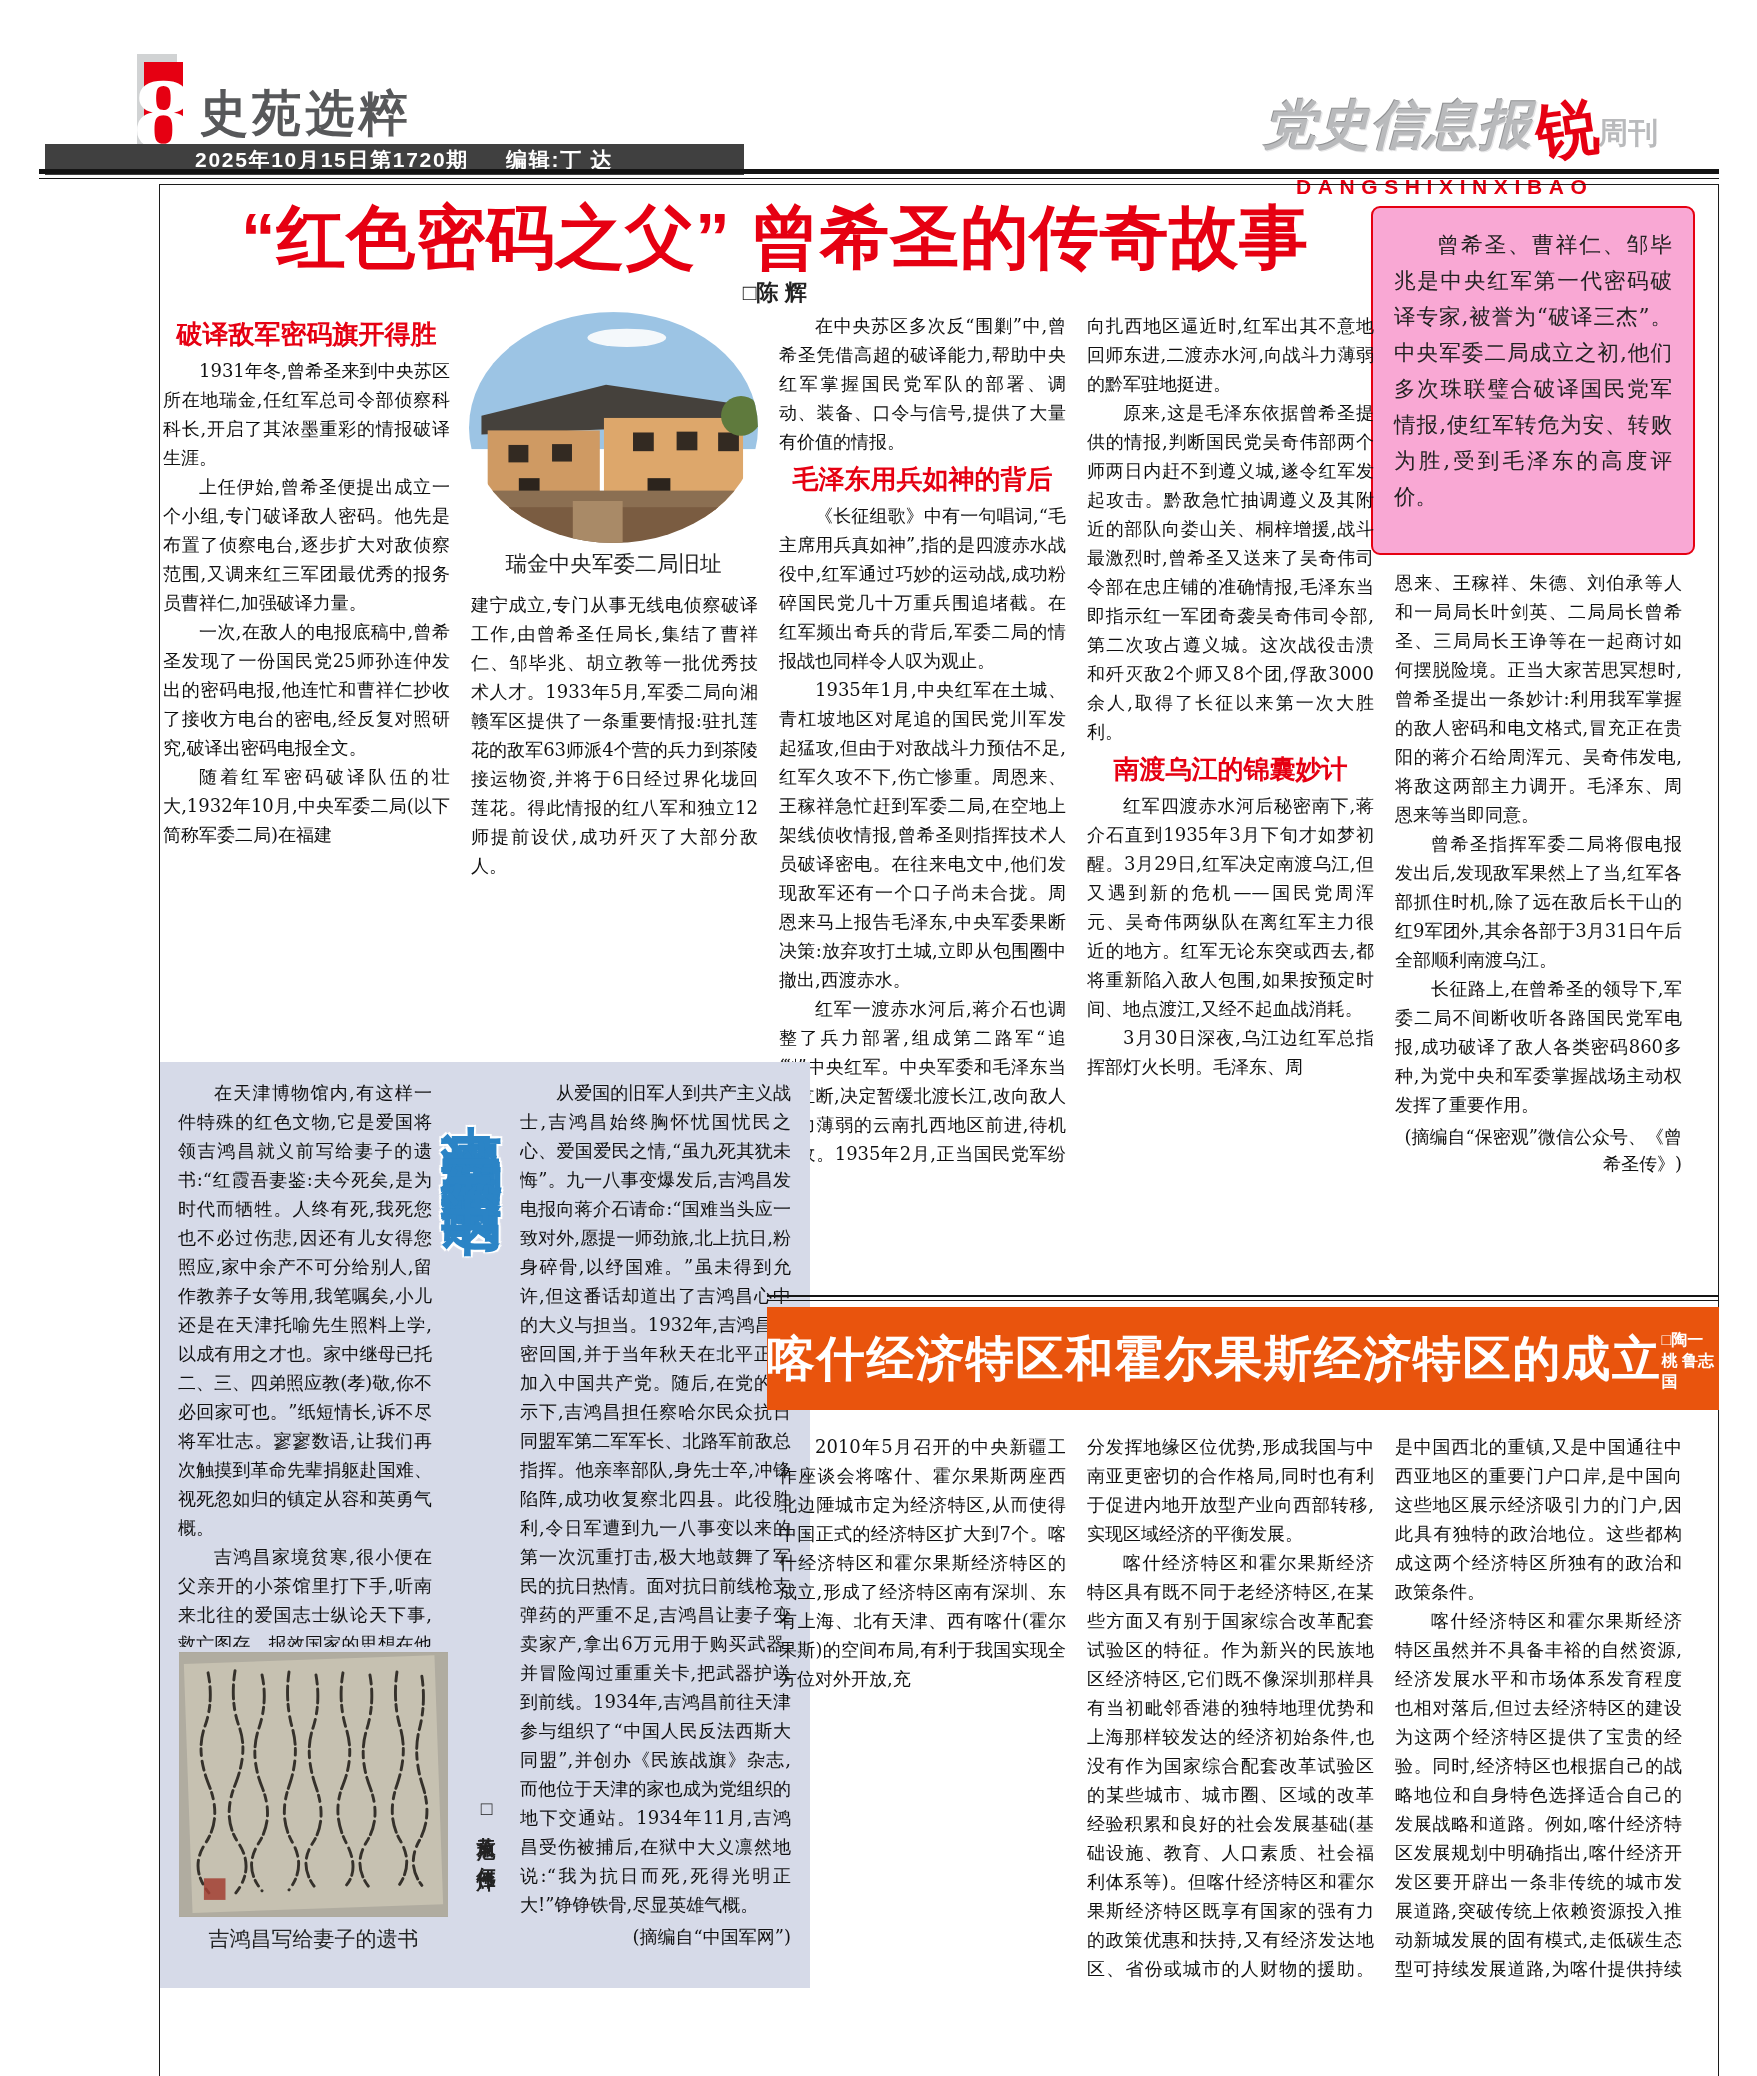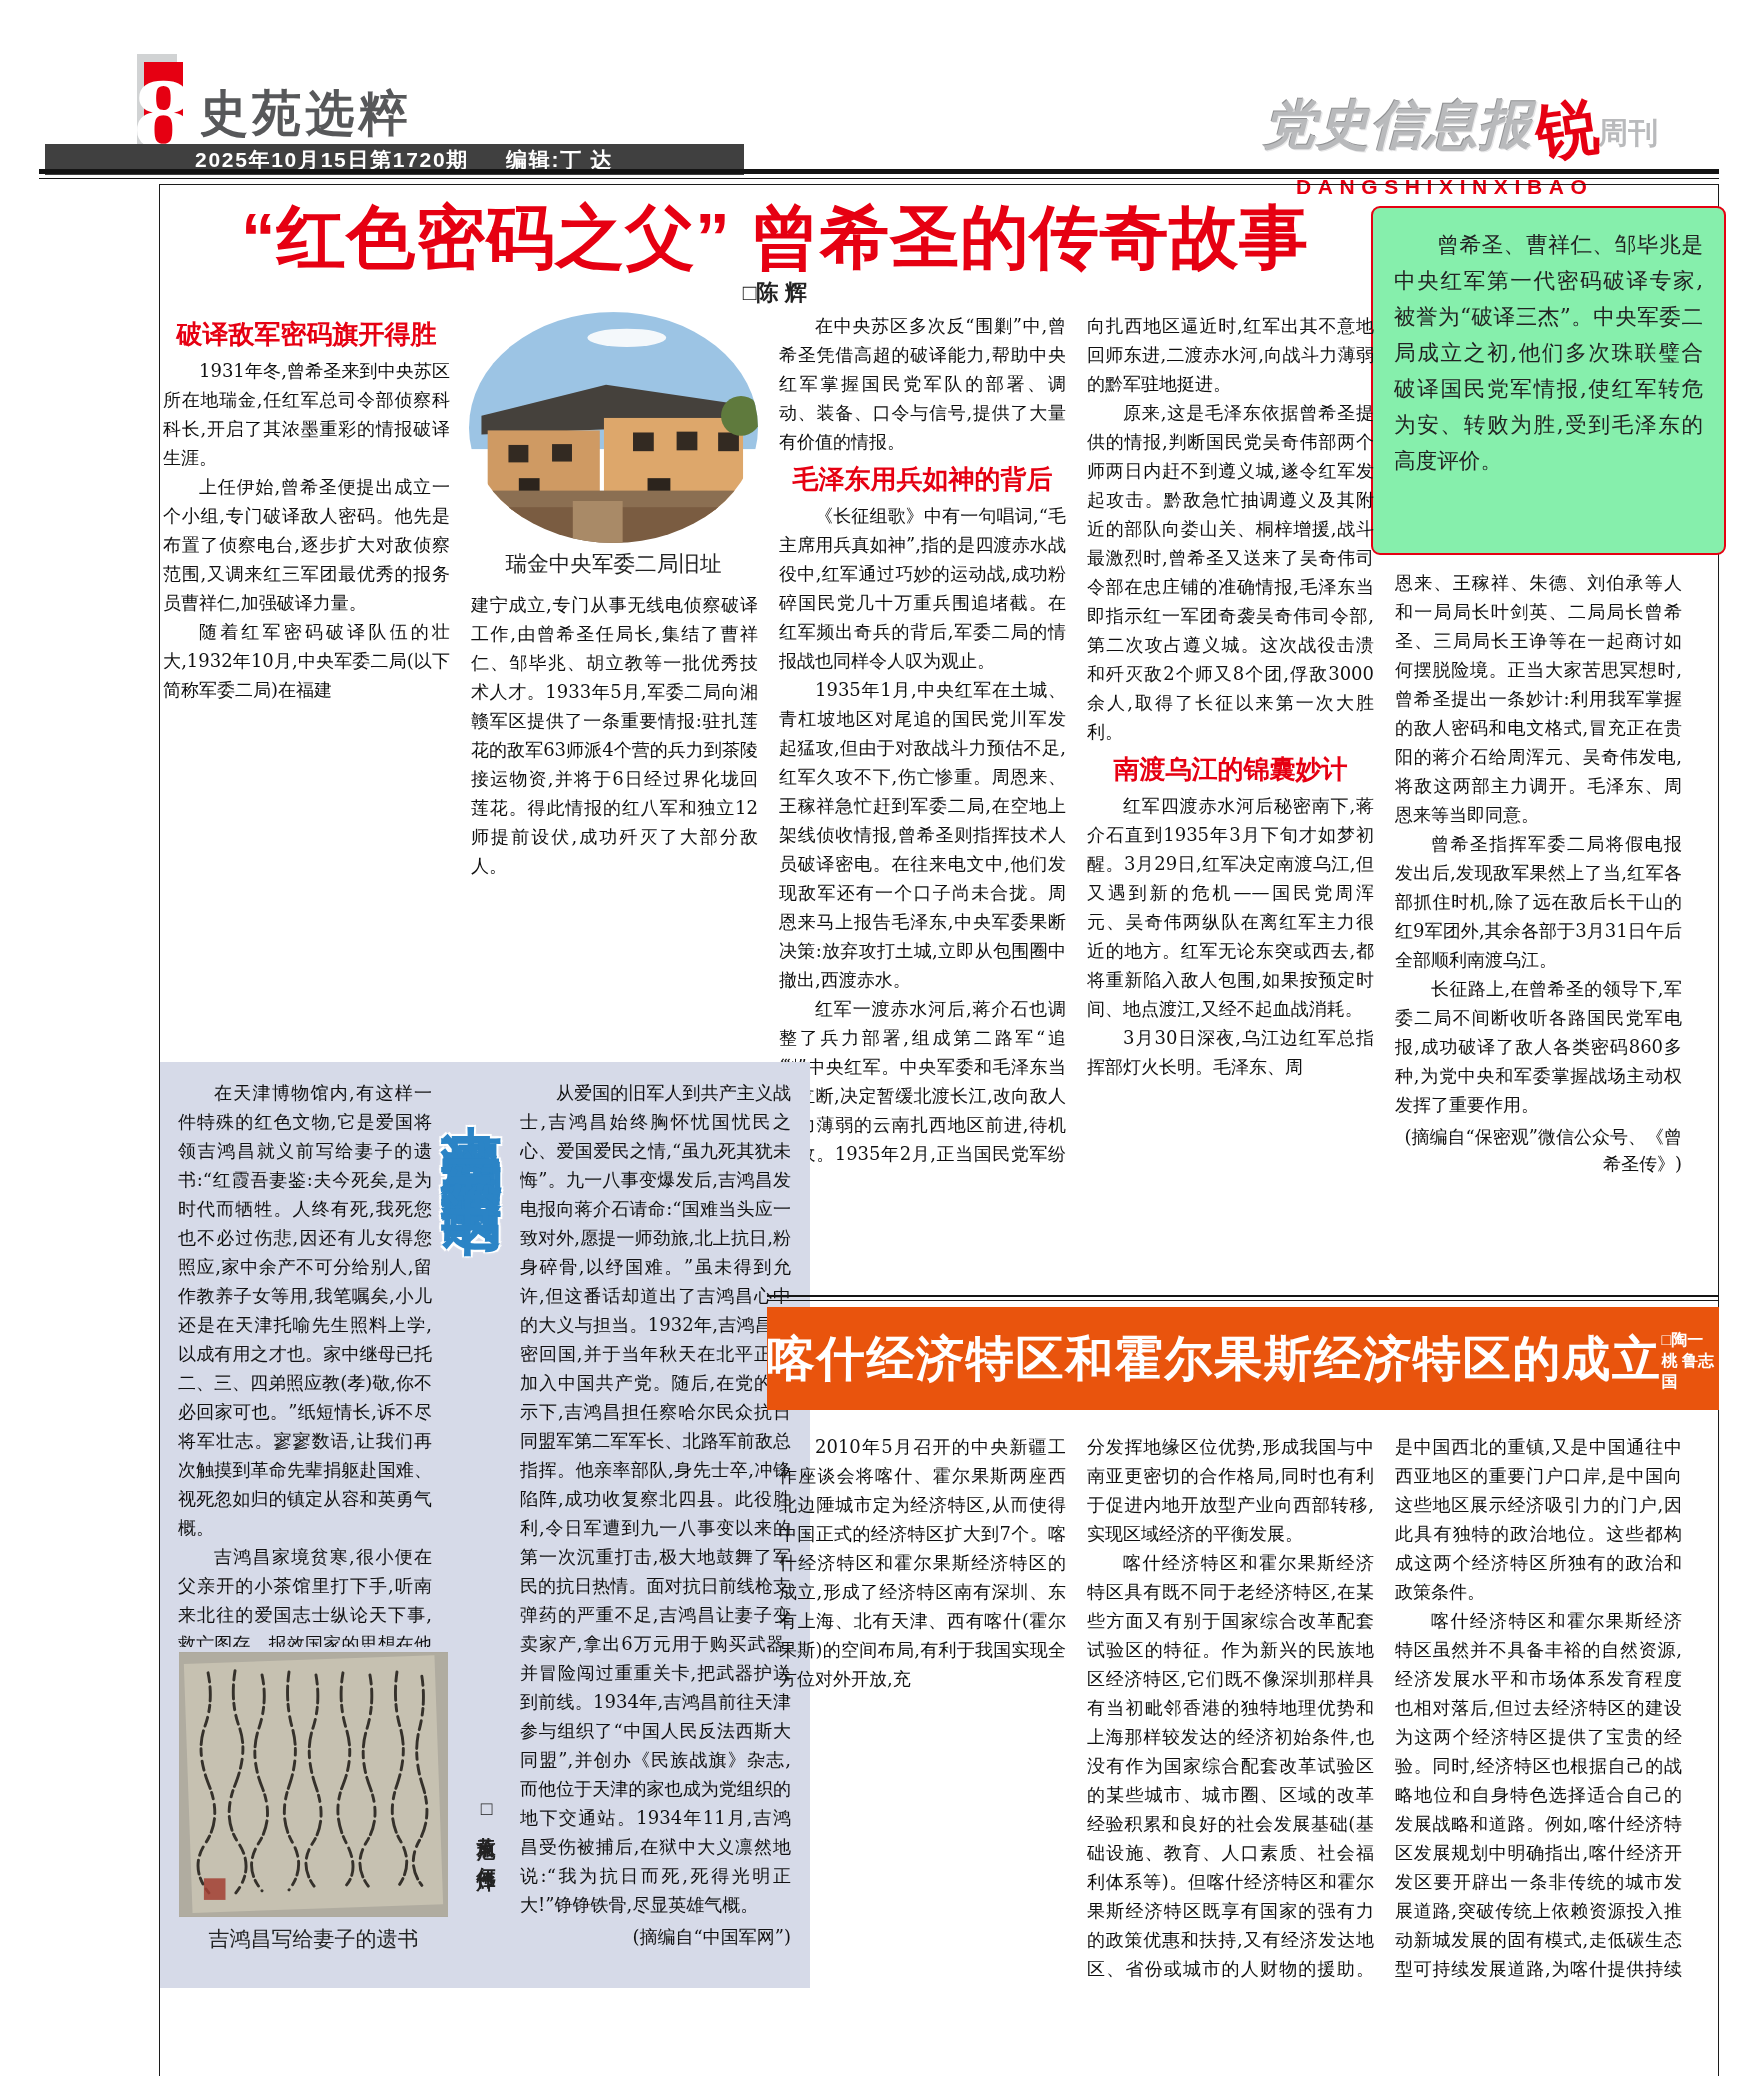--- a/index.html
+++ b/index.html
@@ -29,22 +29,22 @@
   .header-rule{position:absolute;left:39px;top:169px;width:1680px;height:4.2px;
           border-top:5.8px solid #141414;border-bottom:1.7px solid #141414;}
   .frame{position:absolute;left:159px;top:184px;width:1560px;height:2123px;
           border:1.2px solid #1c1c1c;border-bottom-width:3.7px;box-sizing:border-box;}
   
   .headline{position:absolute;left:179px;top:192px;width:1192px;text-align:center;
           font-size:69px;font-weight:900;color:#e60012;font-family:"Liberation Sans",sans-serif;
           letter-spacing:0.8px;white-space:nowrap;}
   .byline{position:absolute;left:179px;top:277px;width:1192px;text-align:center;
           font-size:22.4px;font-weight:bold;color:#222;font-family:"Liberation Sans",sans-serif;}
-  .infobox{position:absolute;left:1371px;top:206px;width:355px;height:349px;box-sizing:border-box;
-          background:#86efac;border:2.1px solid #e60012;border-radius:9px;padding:19px 21px;}
+  .infobox{position:absolute;left:1371px;top:206px;width:324px;height:349px;box-sizing:border-box;
+          background:#f9a8d4;border:2.1px solid #e60012;border-radius:9px;padding:19px 21px;}
   .infobox p{margin:0;font-size:21.6px;line-height:36px;text-align:justify;text-indent:2em;color:#222;}
   .col{position:absolute;width:287px;overflow:hidden;}
   .bp{margin:0;font-size:18px;line-height:29px;text-align:justify;text-indent:2em;color:#101010;}
   .cont{text-indent:0;}
   .sub{margin:5.8px 0 4.2px 0;font-size:26px;font-weight:900;color:#e60012;text-align:center;
           font-family:"Liberation Sans",sans-serif;white-space:nowrap;}
   .source{margin-top:4.2px;font-size:18px;line-height:27px;text-align:right;color:#101010;}
   .photo{position:absolute;left:469px;top:312px;width:289px;height:231px;border-radius:50%;overflow:hidden;}
   .photo-caption{position:absolute;left:469px;top:549px;width:289px;text-align:center;
           font-size:21.6px;color:#222;font-family:"DejaVu Serif",serif;}
@@ -96,20 +96,21 @@
   <div class="byline">□陈 辉</div>
 
   <div class="infobox">
     <p>曾希圣、曹祥仁、邹毕兆是中央红军第一代密码破译专家,被誉为“破译三杰”。中央军委二局成立之初,他们多次珠联璧合破译国民党军情报,使红军转危为安、转败为胜,受到毛泽东的高度评价。</p>
   </div>
 
   <div class="col" style="left:163px;top:311px;height:748px;">
     <h3 class="sub">破译敌军密码旗开得胜</h3>
     <p class="bp">1931年冬,曾希圣来到中央苏区所在地瑞金,任红军总司令部侦察科科长,开启了其浓墨重彩的情报破译生涯。</p>
     <p class="bp">上任伊始,曾希圣便提出成立一个小组,专门破译敌人密码。他先是布置了侦察电台,逐步扩大对敌侦察范围,又调来红三军团最优秀的报务员曹祥仁,加强破译力量。</p>
+    <p class="bp">一次,在敌人的电报底稿中,曾希圣发现了一份国民党25师孙连仲发出的密码电报,他连忙和曹祥仁抄收了接收方电台的密电,经反复对照研究,破译出密码电报全文。</p>
     <p class="bp">随着红军密码破译队伍的壮大,1932年10月,中央军委二局(以下简称军委二局)在福建</p>
   </div>
 
   <div class="photo">
     <svg width="289" height="231" viewBox="0 0 696 556" xmlns="http://www.w3.org/2000/svg">
       <rect x="0" y="0" width="696" height="330" fill="#9cc4e4"></rect>
       <ellipse cx="380" cy="62" rx="95" ry="22" fill="#f4f8fb"></ellipse>
       <polygon points="30,250 330,175 670,225 670,268 30,295" fill="#45413c"></polygon>
       <rect x="45" y="285" width="270" height="210" fill="#cf9a63"></rect>
       <rect x="325" y="255" width="335" height="240" fill="#dda76b"></rect>

